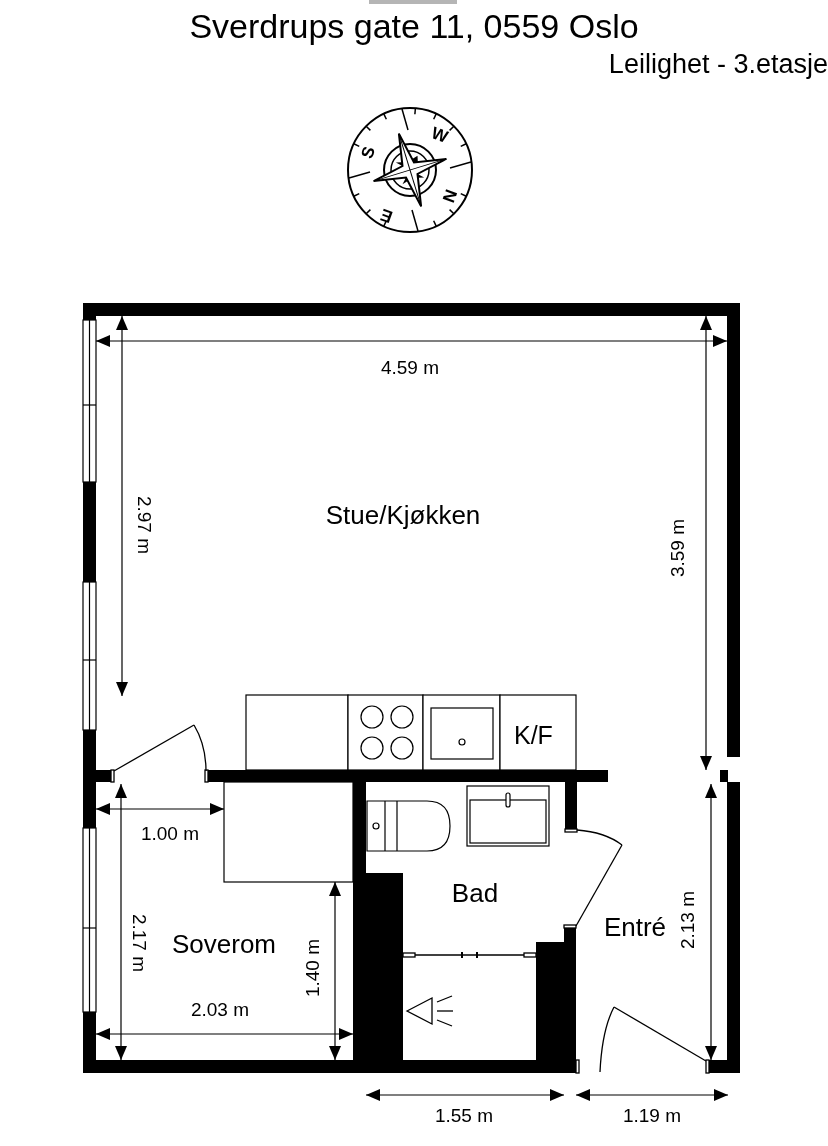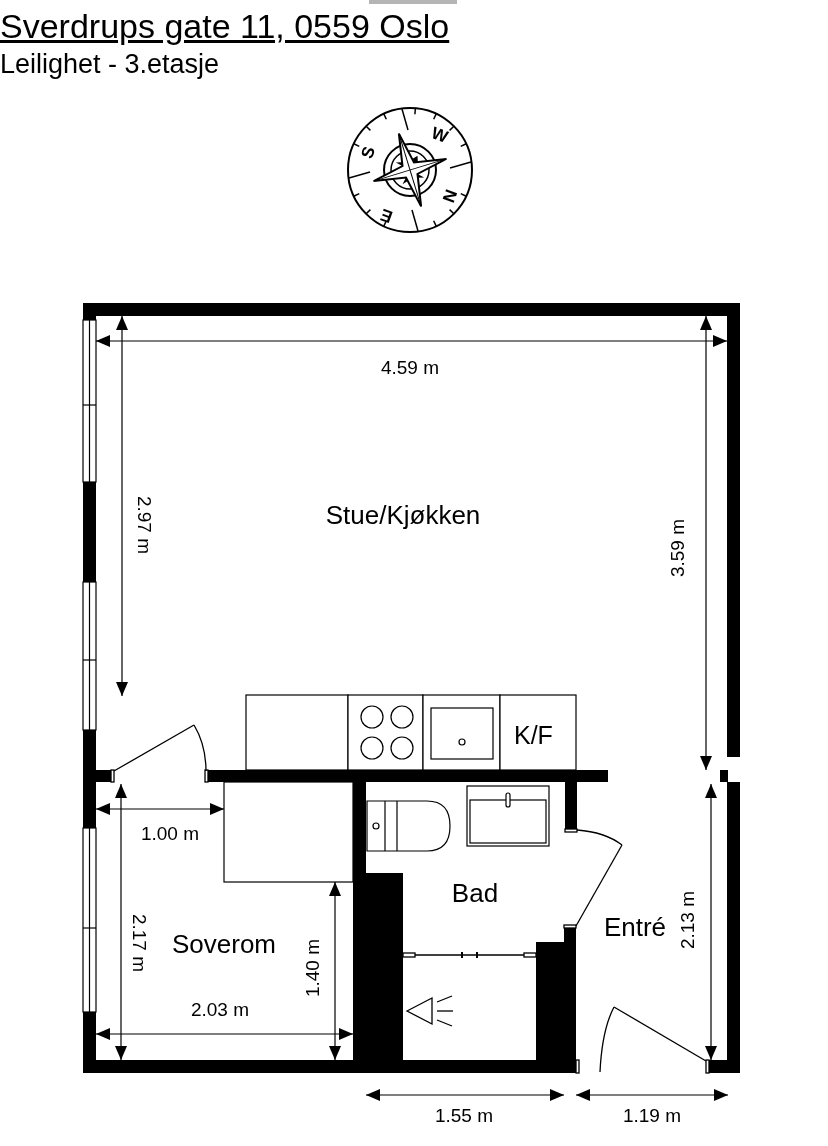--- a/index.html
+++ b/index.html
@@ -1,19 +1,19 @@
 <!DOCTYPE html>
 <html><head>
 <meta charset="utf-8">
 <style>
   html, body { margin: 0; padding: 0; background: #ffffff; }
   body { width: 828px; height: 1146px; position: relative; overflow: hidden; font-family: "Liberation Sans", sans-serif; color: #000; }
   .topbar { position: absolute; left: 369px; top: 0; width: 88px; height: 4px; background: #b5b5b5; }
-  .title { position: absolute; left: 0; top: 6px; width: 828px; text-align: left; font-size: 34px; line-height: 40px; text-decoration: underline; }
-  .subtitle { position: absolute; left: 0; top: 48px; width: 828px; text-align: left; font-size: 27px; line-height: 32px; }
+  .title { position: absolute; left: 0; top: 6px; width: 828px; text-align: center; font-size: 34px; line-height: 40px; }
+  .subtitle { position: absolute; left: 0; top: 48px; width: 828px; text-align: right; font-size: 27px; line-height: 32px; }
   svg { position: absolute; left: 0; top: 0; }
   .lbl { font-family: "Liberation Sans", sans-serif; fill: #000; }
 </style>
 </head>
 <body>
 
 <div class="topbar"></div>
 <div class="title">Sverdrups gate 11, 0559 Oslo</div>
 <div class="subtitle">Leilighet - 3.etasje</div>
 

